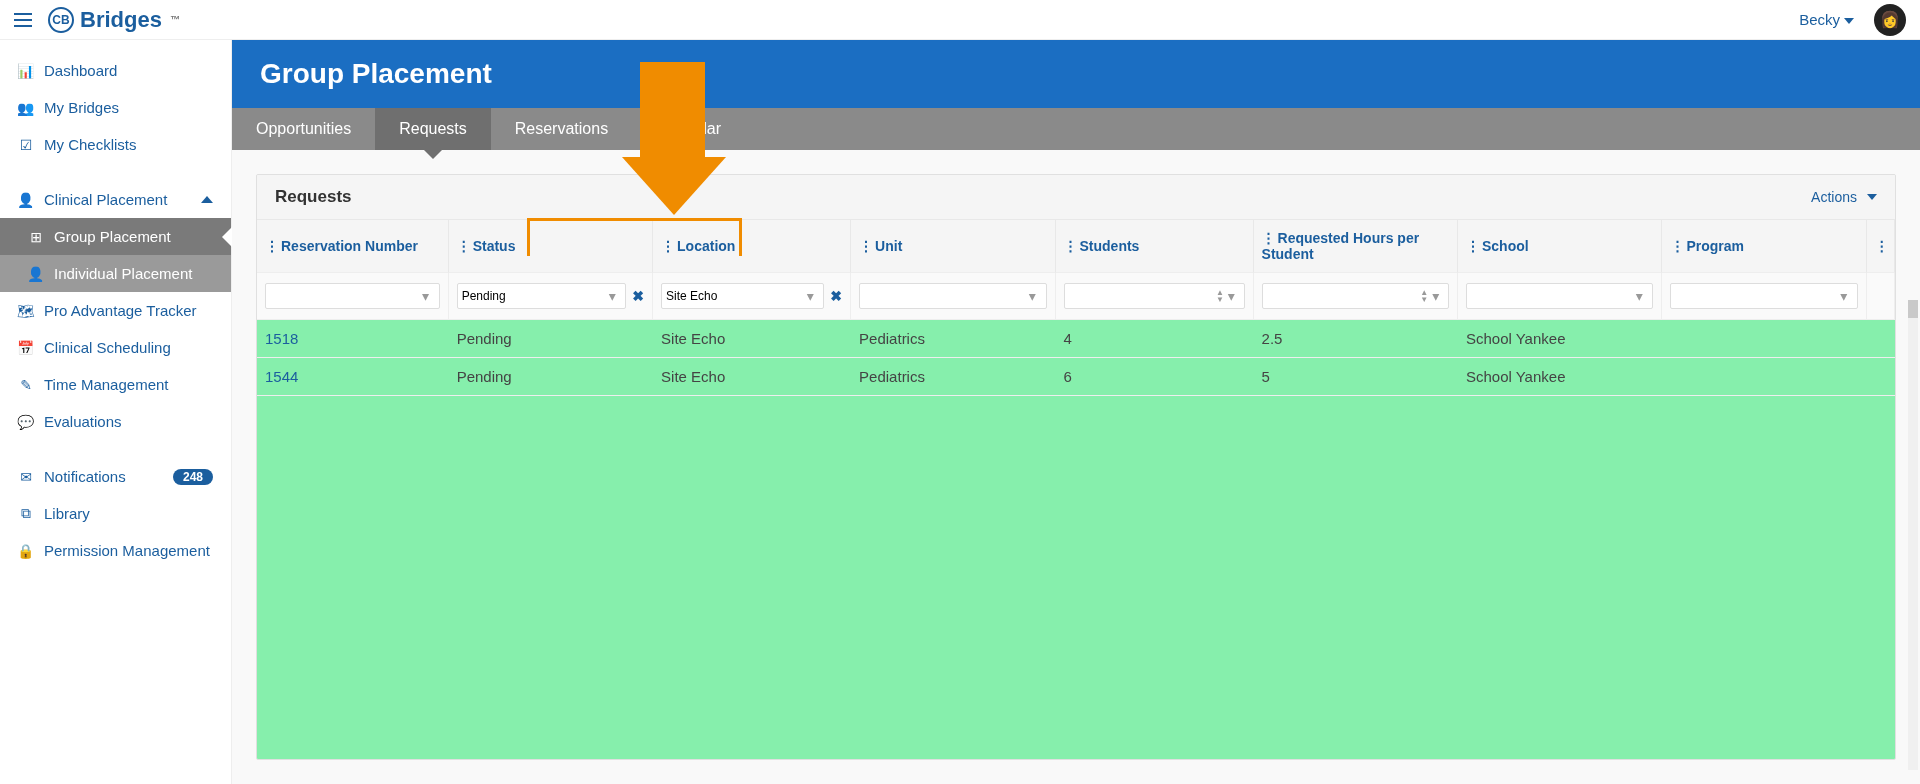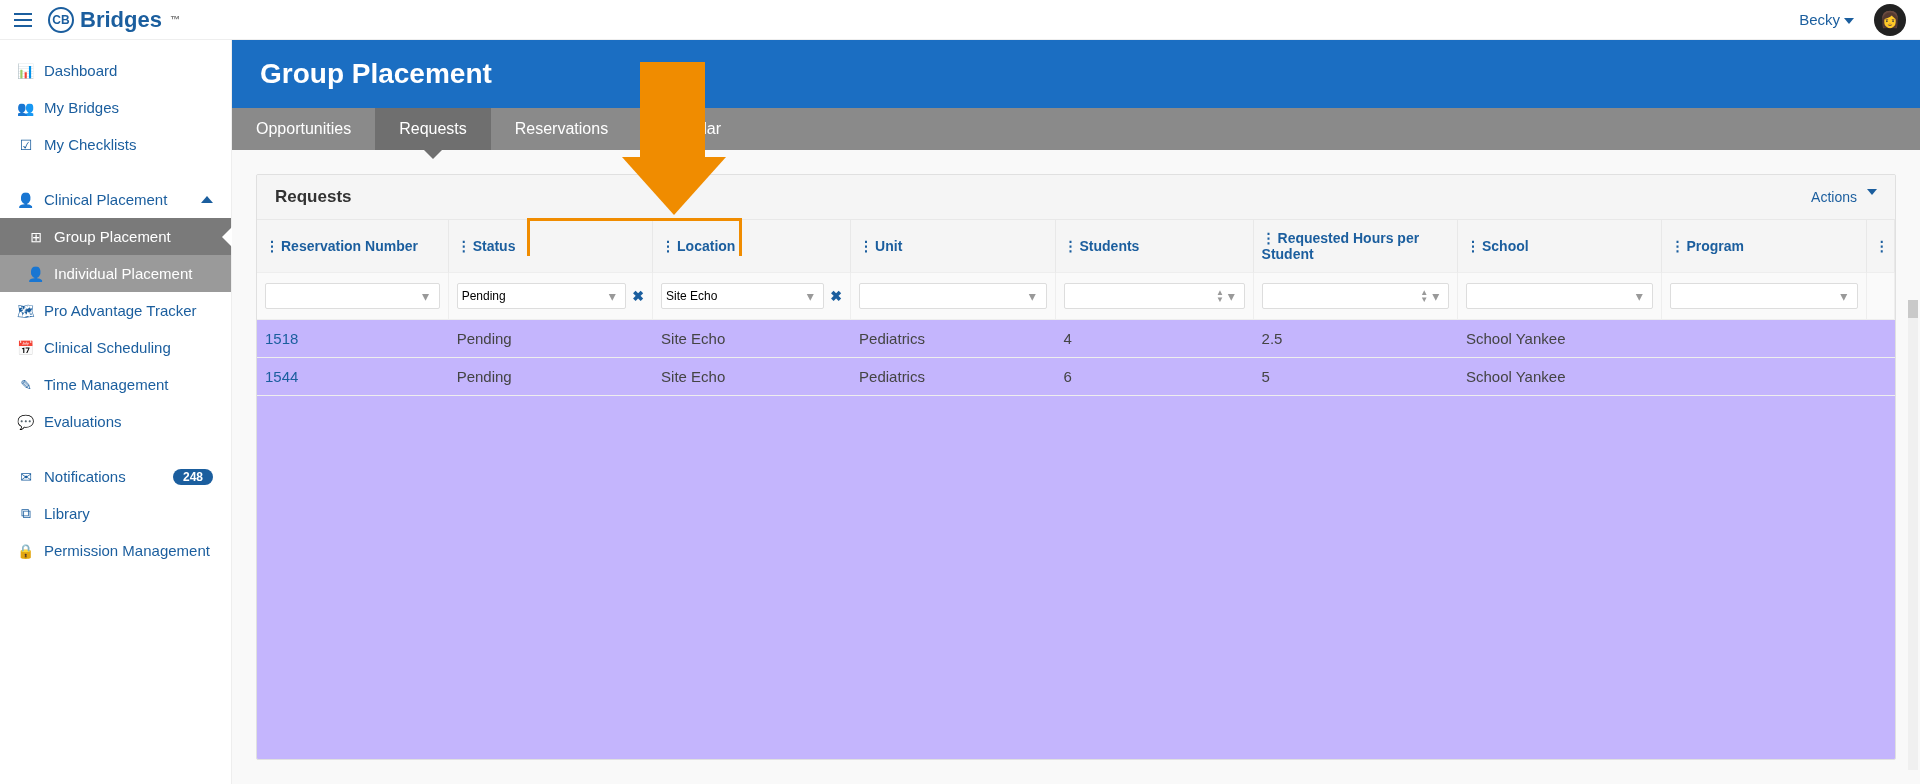--- a/index.html
+++ b/index.html
@@ -31,23 +31,23 @@
 
 .main{flex:1;background:#f9f9f9;display:flex;flex-direction:column;position:relative}
 .page-header{background:#1b6ec2;color:#fff;padding:18px 28px;font-size:28px;font-weight:600}
 .tabs{background:#8a8a8a;display:flex;height:42px;align-items:stretch}
 .tab{padding:0 24px;display:flex;align-items:center;color:#fff;font-size:16px;cursor:pointer;position:relative;background:#8a8a8a}
 .tab.active{background:#6f6f6f}
 .tab.active::after{content:"";position:absolute;bottom:-9px;left:50%;transform:translateX(-50%);border-left:10px solid transparent;border-right:10px solid transparent;border-top:10px solid #6f6f6f}
 .panel{margin:24px;background:#f5f5f5;border:1px solid #e0e0e0;border-radius:2px;flex:1;display:flex;flex-direction:column;overflow:hidden}
 .panel-head{display:flex;align-items:center;padding:12px 18px;border-bottom:1px solid #e8e8e8;background:#f5f5f5}
 .panel-title{font-weight:600;font-size:17px;color:#333}
-.actions{margin-left:auto;color:#1b5e9e;font-size:14px;cursor:pointer;display:flex;align-items:flex-start;gap:6px}
+.actions{margin-left:auto;color:#1b5e9e;font-size:14px;cursor:pointer;display:flex;align-items:center;gap:6px}
 .drag-hint{font-style:italic;font-size:12px;color:#777;padding:8px 18px;border-bottom:1px solid #e8e8e8;background:#f9f9f9}
-.grid-wrap{flex:1;overflow:auto;background:#c4b5fd}
+.grid-wrap{flex:1;overflow:auto;background:#86efac}
 .grid{display:table;width:100%;table-layout:fixed}
 .tr{display:table-row}
 .th,.td,.tf{display:table-cell;vertical-align:middle;padding:10px 8px;border-bottom:1px solid #eee}
 .th{background:#f5f5f5;color:#1b5e9e;font-weight:600;font-size:14px;position:relative;border-right:1px solid #e8e8e8}
 .th .drag{color:#1b5e9e;margin-right:4px;font-weight:700;letter-spacing:-2px}
 .tf{background:#fafafa;border-right:1px solid #eee}
 .filter-box{display:flex;align-items:center;gap:4px;background:#fff;border:1px solid #ddd;border-radius:2px;padding:2px 4px;height:26px}
 .filter-box input{border:none;outline:none;width:100%;font-size:12px;background:transparent}
 .funnel{width:14px;color:#999;cursor:pointer}
 .xclear{color:#1b5e9e;font-weight:700;cursor:pointer;margin-left:6px;font-size:14px}

